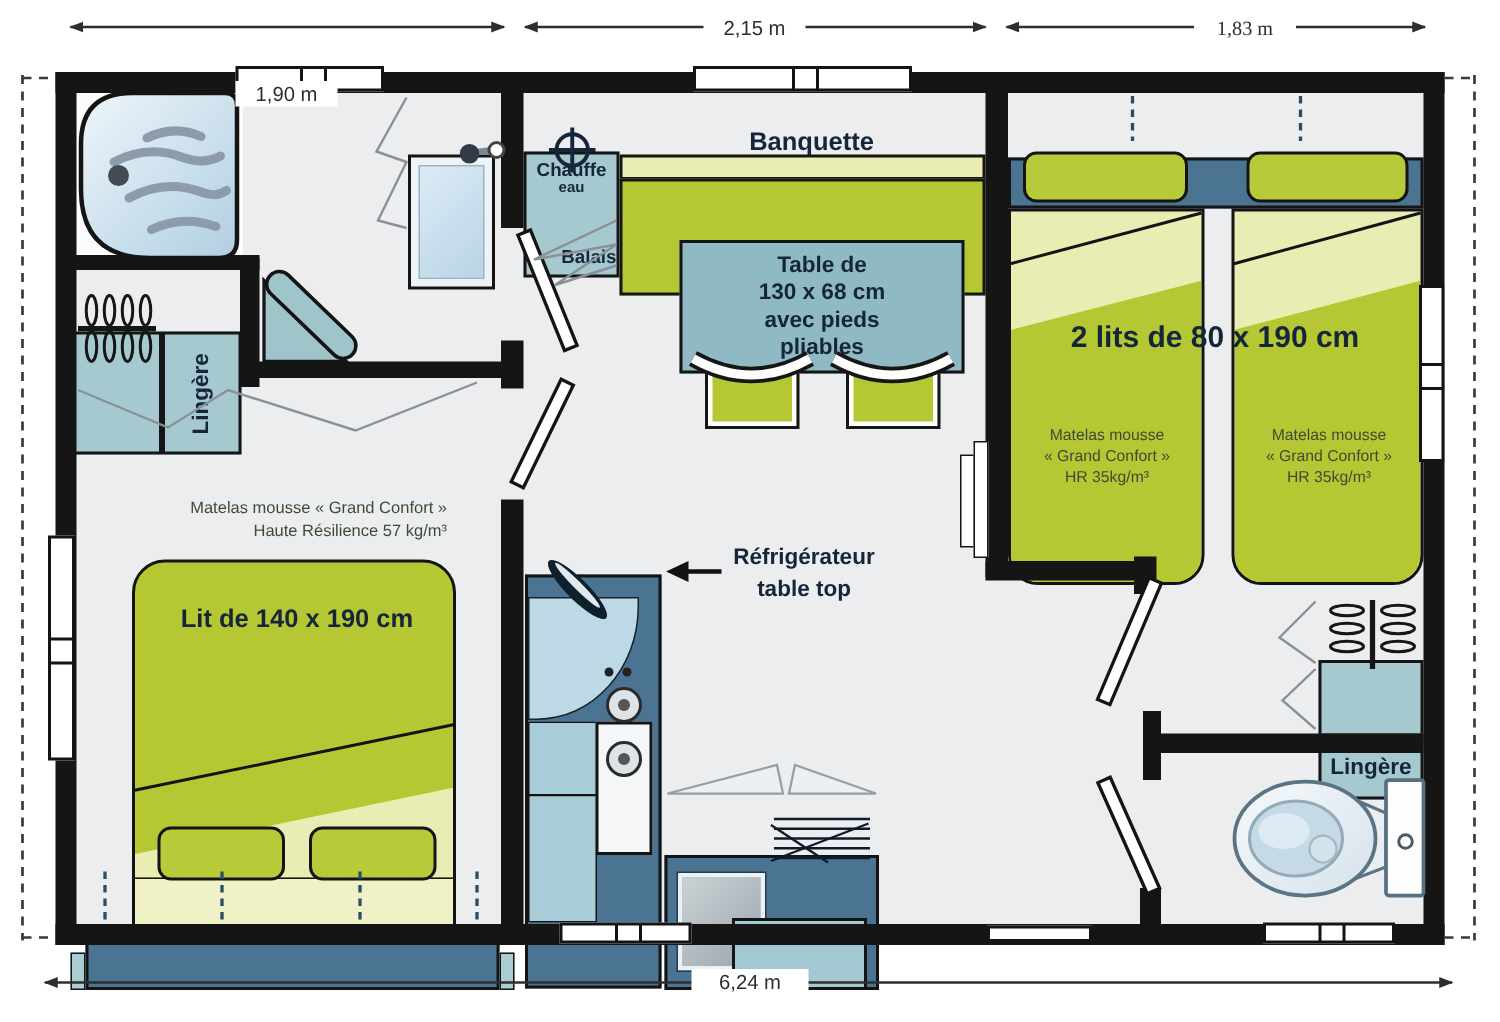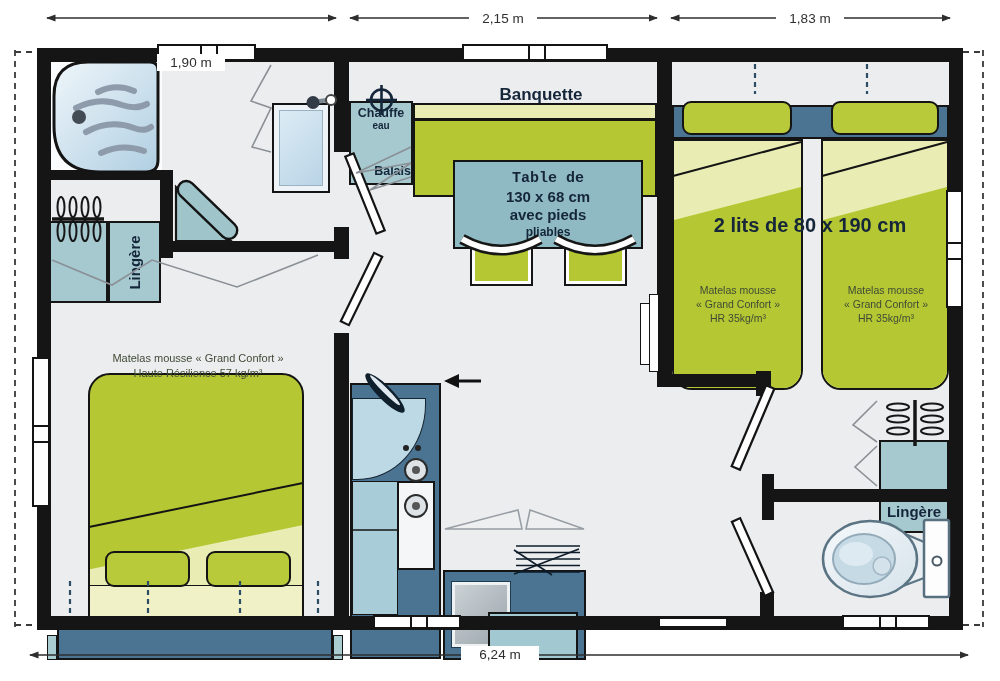--- a/index.html
+++ b/index.html
@@ -56,24 +56,24 @@
   </div>
 
   <div class="furn pale" style="left:413px;top:60px;width:244px;height:17px;border:2px solid #151515;"></div>
   <div class="furn green" style="left:413px;top:76px;width:244px;height:78px;border:2px solid #151515;"></div>
   <div class="txt bold navy" style="left:439px;top:85px;width:204px;font-size:17px;">Banquette</div>
 
   <div class="furn green" style="left:472px;top:201px;width:59px;height:40px;border:3px solid #fff;outline:2px solid #161616;z-index:2;"></div>
   <div class="furn green" style="left:566px;top:201px;width:59px;height:40px;border:3px solid #fff;outline:2px solid #161616;z-index:2;"></div>
 
   <div class="furn" style="left:453px;top:117px;width:190px;height:89px;background:#8fbac3;border:2.5px solid #141414;z-index:3;display:flex;flex-direction:column;align-items:center;justify-content:center;line-height:1.22;">
-    <span class="bold navy" style="font-size:15px;font-family:Liberation Mono, monospace;">Table de</span>
+    <span class="bold navy" style="font-size:15px;">Table de</span>
     <span class="bold navy" style="font-size:15px;">130 x 68 cm</span>
     <span class="bold navy" style="font-size:15px;">avec pieds</span>
-    <span class="bold navy" style="font-size:12px;">pliables</span>
+    <span class="bold navy" style="font-size:15px;">pliables</span>
   </div>
 
   <div class="furn steel" style="left:672px;top:62px;width:277px;height:34px;border:2px solid #141414;"></div>
   <div class="furn bedTwin" style="left:672px;top:96px;width:131px;height:251px;">
     <div class="blanket"></div>
   </div>
   <div class="pillow" style="left:682px;top:101px;width:106px;height:30px;"></div>
   <div class="furn bedTwin" style="left:821px;top:96px;width:128px;height:251px;">
     <div class="blanket"></div>
   </div>
@@ -97,24 +97,25 @@
 
   <div class="furn green" style="left:88px;top:330px;width:216px;height:214px;border:2.5px solid #141414;border-radius:22px 22px 0 0;overflow:hidden;">
     <div class="abs pale" style="left:0;top:0;right:0;bottom:0;clip-path:polygon(0 92.5%,100% 71.5%,100% 100%,0 100%);"></div>
   </div>
   <div class="furn pale" style="left:88px;top:543px;width:216px;height:47px;border:2.5px solid #141414;border-top:none;background:#f0f1c6;"></div>
   <div class="pillow" style="left:105px;top:551px;width:81px;height:32px;"></div>
   <div class="pillow" style="left:206px;top:551px;width:81px;height:32px;"></div>
   <div class="furn steel" style="left:57px;top:578px;width:276px;height:39px;border:2px solid #141414;"></div>
   <div class="furn" style="left:47px;top:592px;width:10px;height:25px;background:#aacdd2;border:1.5px solid #141414;z-index:3;"></div>
   <div class="furn" style="left:333px;top:592px;width:10px;height:25px;background:#aacdd2;border:1.5px solid #141414;z-index:3;"></div>
-  <div class="txt olive" style="left:98px;top:351px;width:200px;font-size:11px;line-height:1.4;">
+  <div class="txt olive" style="left:98px;top:332px;width:200px;font-size:11px;line-height:1.4;text-align:right;">
     <span>Matelas mousse « Grand Confort »</span><br>
     <span>Haute Résilience 57 kg/m³</span>
   </div>
+  <div class="txt bold navy" style="left:98px;top:403px;width:200px;font-size:17px;">Lit de 140 x 190 cm</div>
 
   <div class="furn steel" style="left:350px;top:340px;width:91px;height:276px;border:2px solid #141414;"></div>
   <div class="furn" style="left:352px;top:355px;width:74px;height:82px;background:#bcd9e5;border:1.5px solid #16242f;border-radius:0 0 92% 0;z-index:3;"></div>
   <div class="furn" style="left:352px;top:438px;width:46px;height:134px;background:#a8cdd9;border:1.5px solid #141414;z-index:3;"></div>
   <div class="furn" style="left:397px;top:438px;width:38px;height:89px;background:#f4f6f7;border:2px solid #141414;z-index:3;"></div>
   <div class="furn steel" style="left:443px;top:527px;width:143px;height:90px;border:2px solid #141414;"></div>
   <div class="furn" style="left:452px;top:539px;width:58px;height:65px;background:linear-gradient(135deg,#ccd2d6,#9aa5ab);border:3px solid #eef1f2;outline:1px solid #203c52;z-index:3;"></div>
   <div class="furn" style="left:488px;top:569px;width:90px;height:48px;background:#a2c9d2;border:2px solid #141414;z-index:4;"></div>
 
   <div class="leafpanel" style="left:640px;top:303px;width:10px;height:62px;"></div>
@@ -316,19 +317,23 @@
       <ellipse cx="856" cy="554" rx="17" ry="12" fill="#ddeaf2"></ellipse>
       <circle cx="882" cy="566" r="9" fill="#d3e2eb" stroke="#a3b8c4" stroke-width="1.5"></circle>
     </g>
 
     <g>
       <line x1="481" y1="381" x2="457" y2="381" stroke="#111" stroke-width="3"></line>
       <path d="M444,381 L459,374 L459,388 Z" fill="#111"></path>
     </g>
   </svg>
 
+  <div class="txt bold navy" style="left:470px;top:361px;width:132px;font-size:15px;line-height:1.42;">
+    <span>Réfrigérateur</span><br>
+    <span>table top</span>
+  </div>
 
   <div class="dimlab" style="left:157px;top:10px;width:68px;margin-top:44px;">1,90 m</div>
   <div class="dimlab" style="left:469px;top:10px;width:68px;">2,15 m</div>
-  <div class="dimlab" style="left:776px;top:10px;width:68px;">1,83 m</div>
+  <div class="dimlab" style="left:796px;top:10px;width:68px;font-family:Liberation Serif, serif;">1,83 m</div>
   <div class="dimlab" style="left:461px;top:646px;width:78px;">6,24 m</div>
 
 </div>
 
 </body></html>

